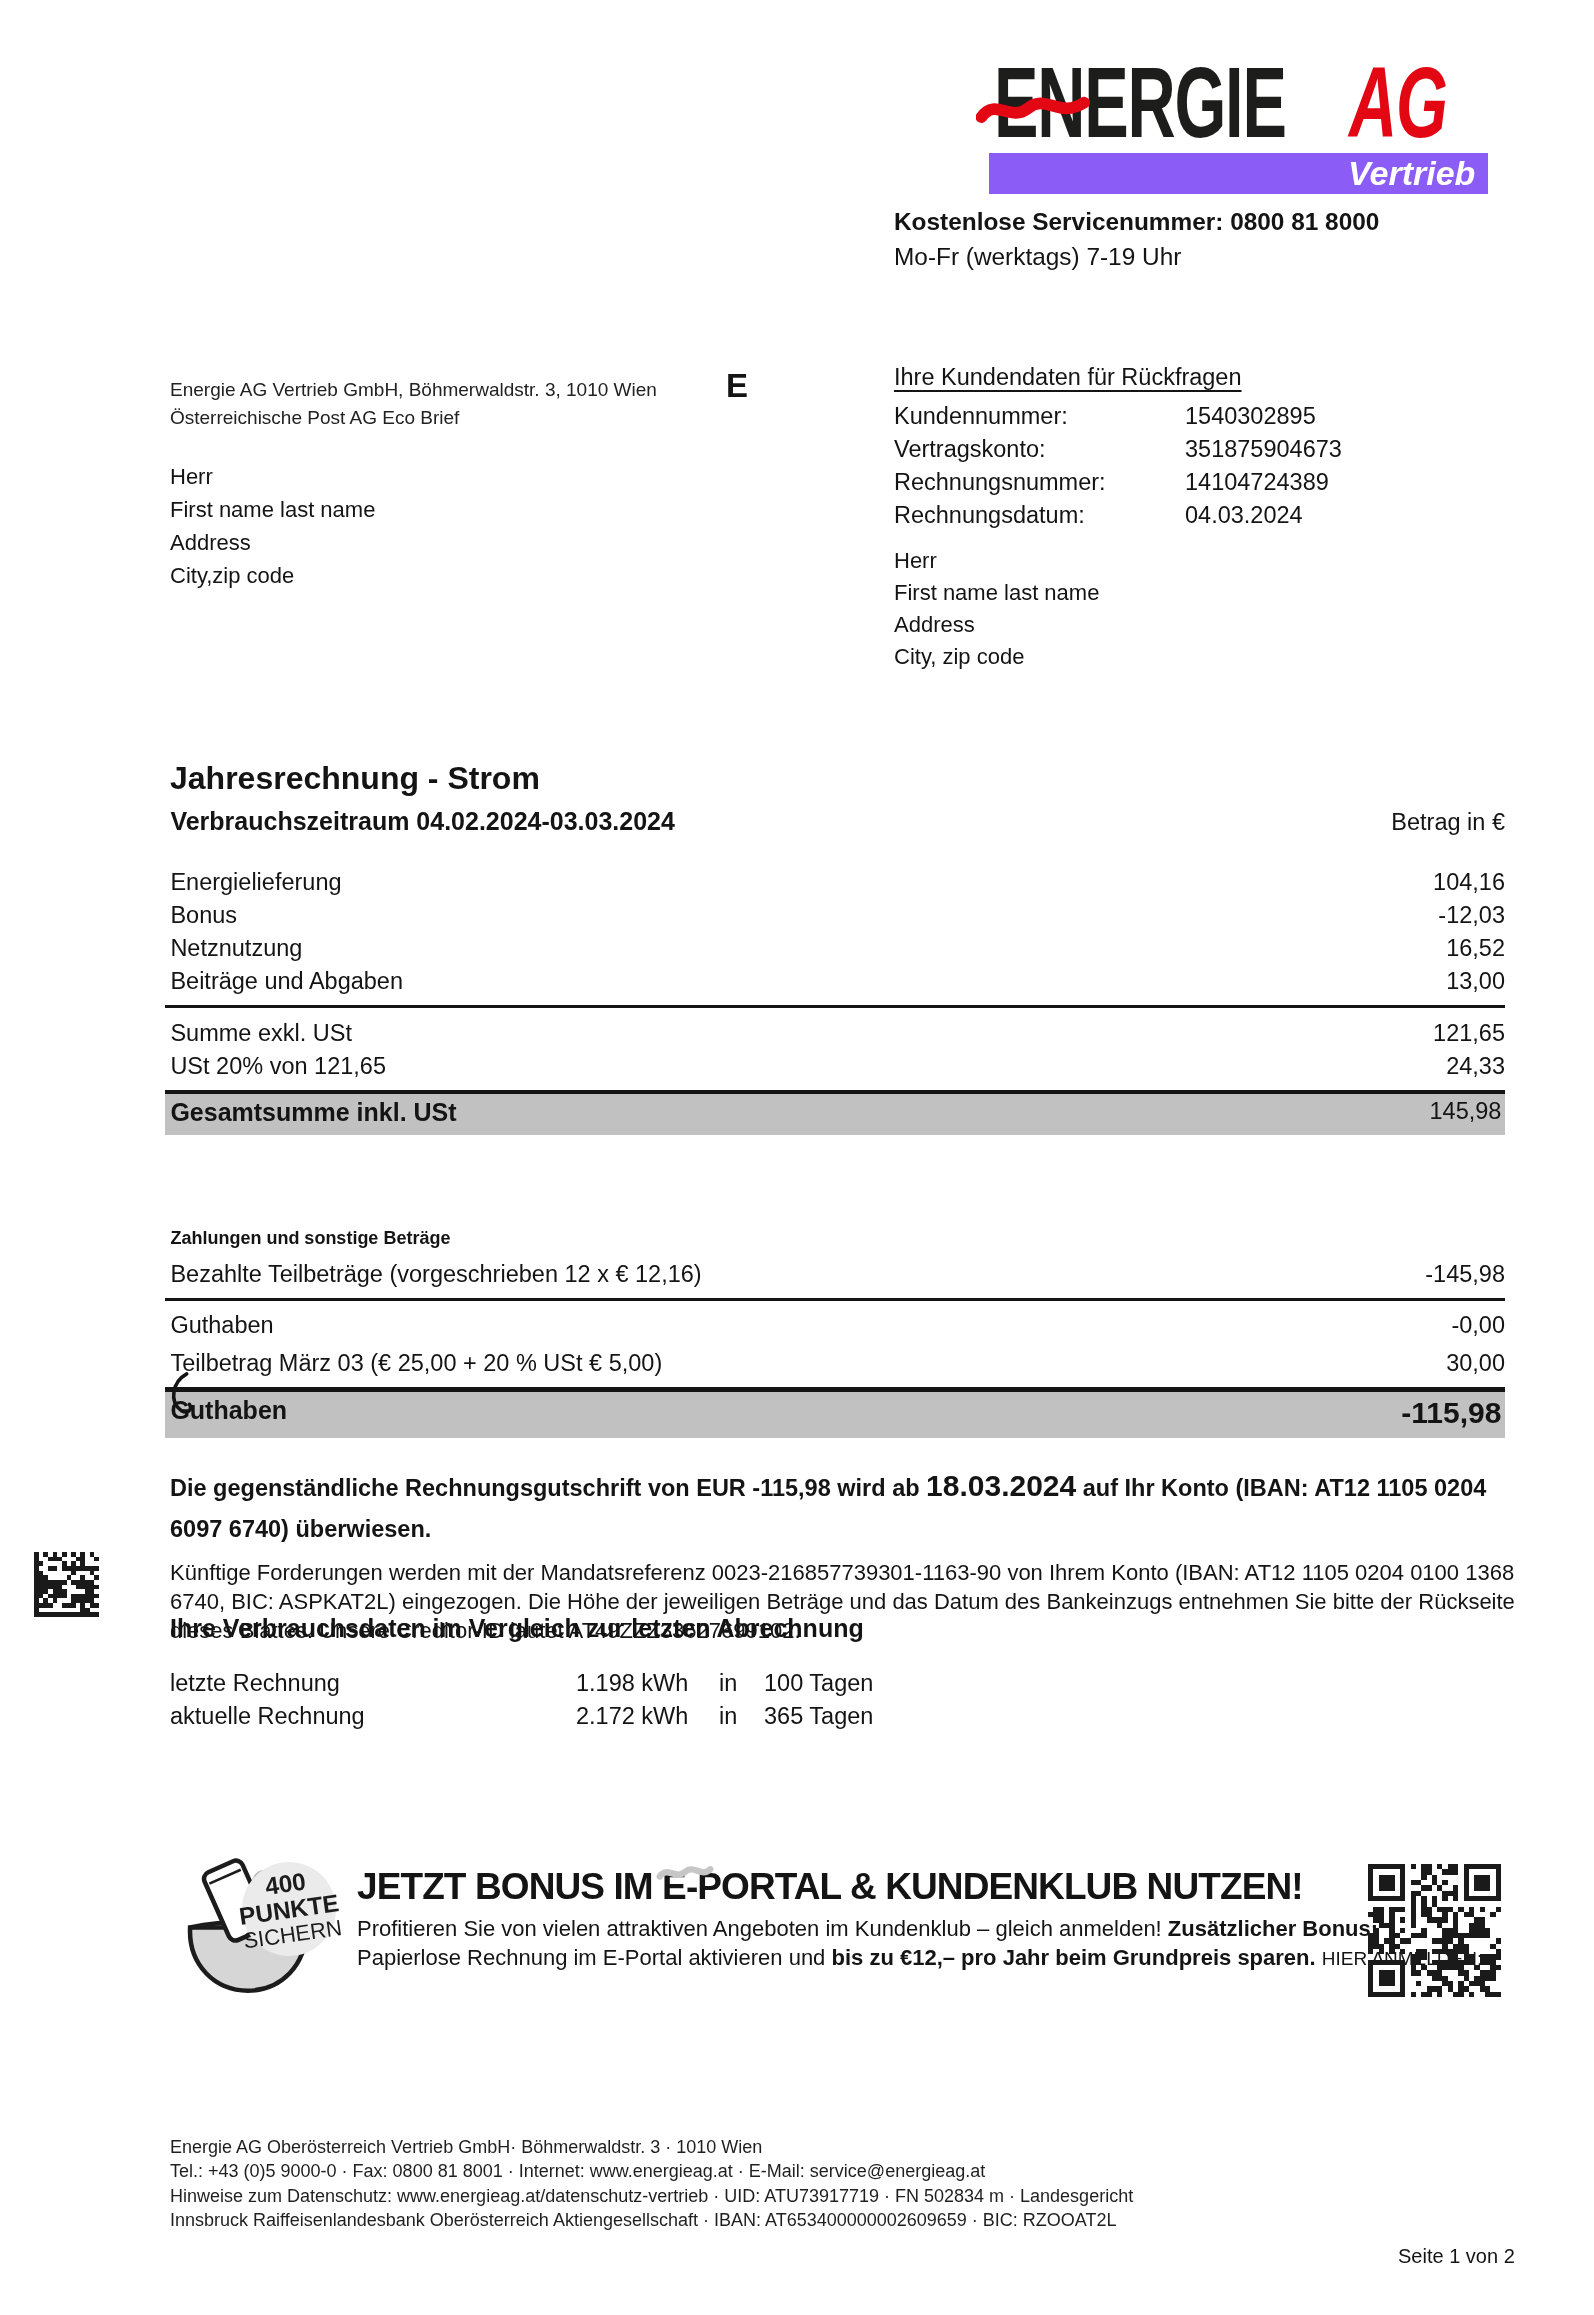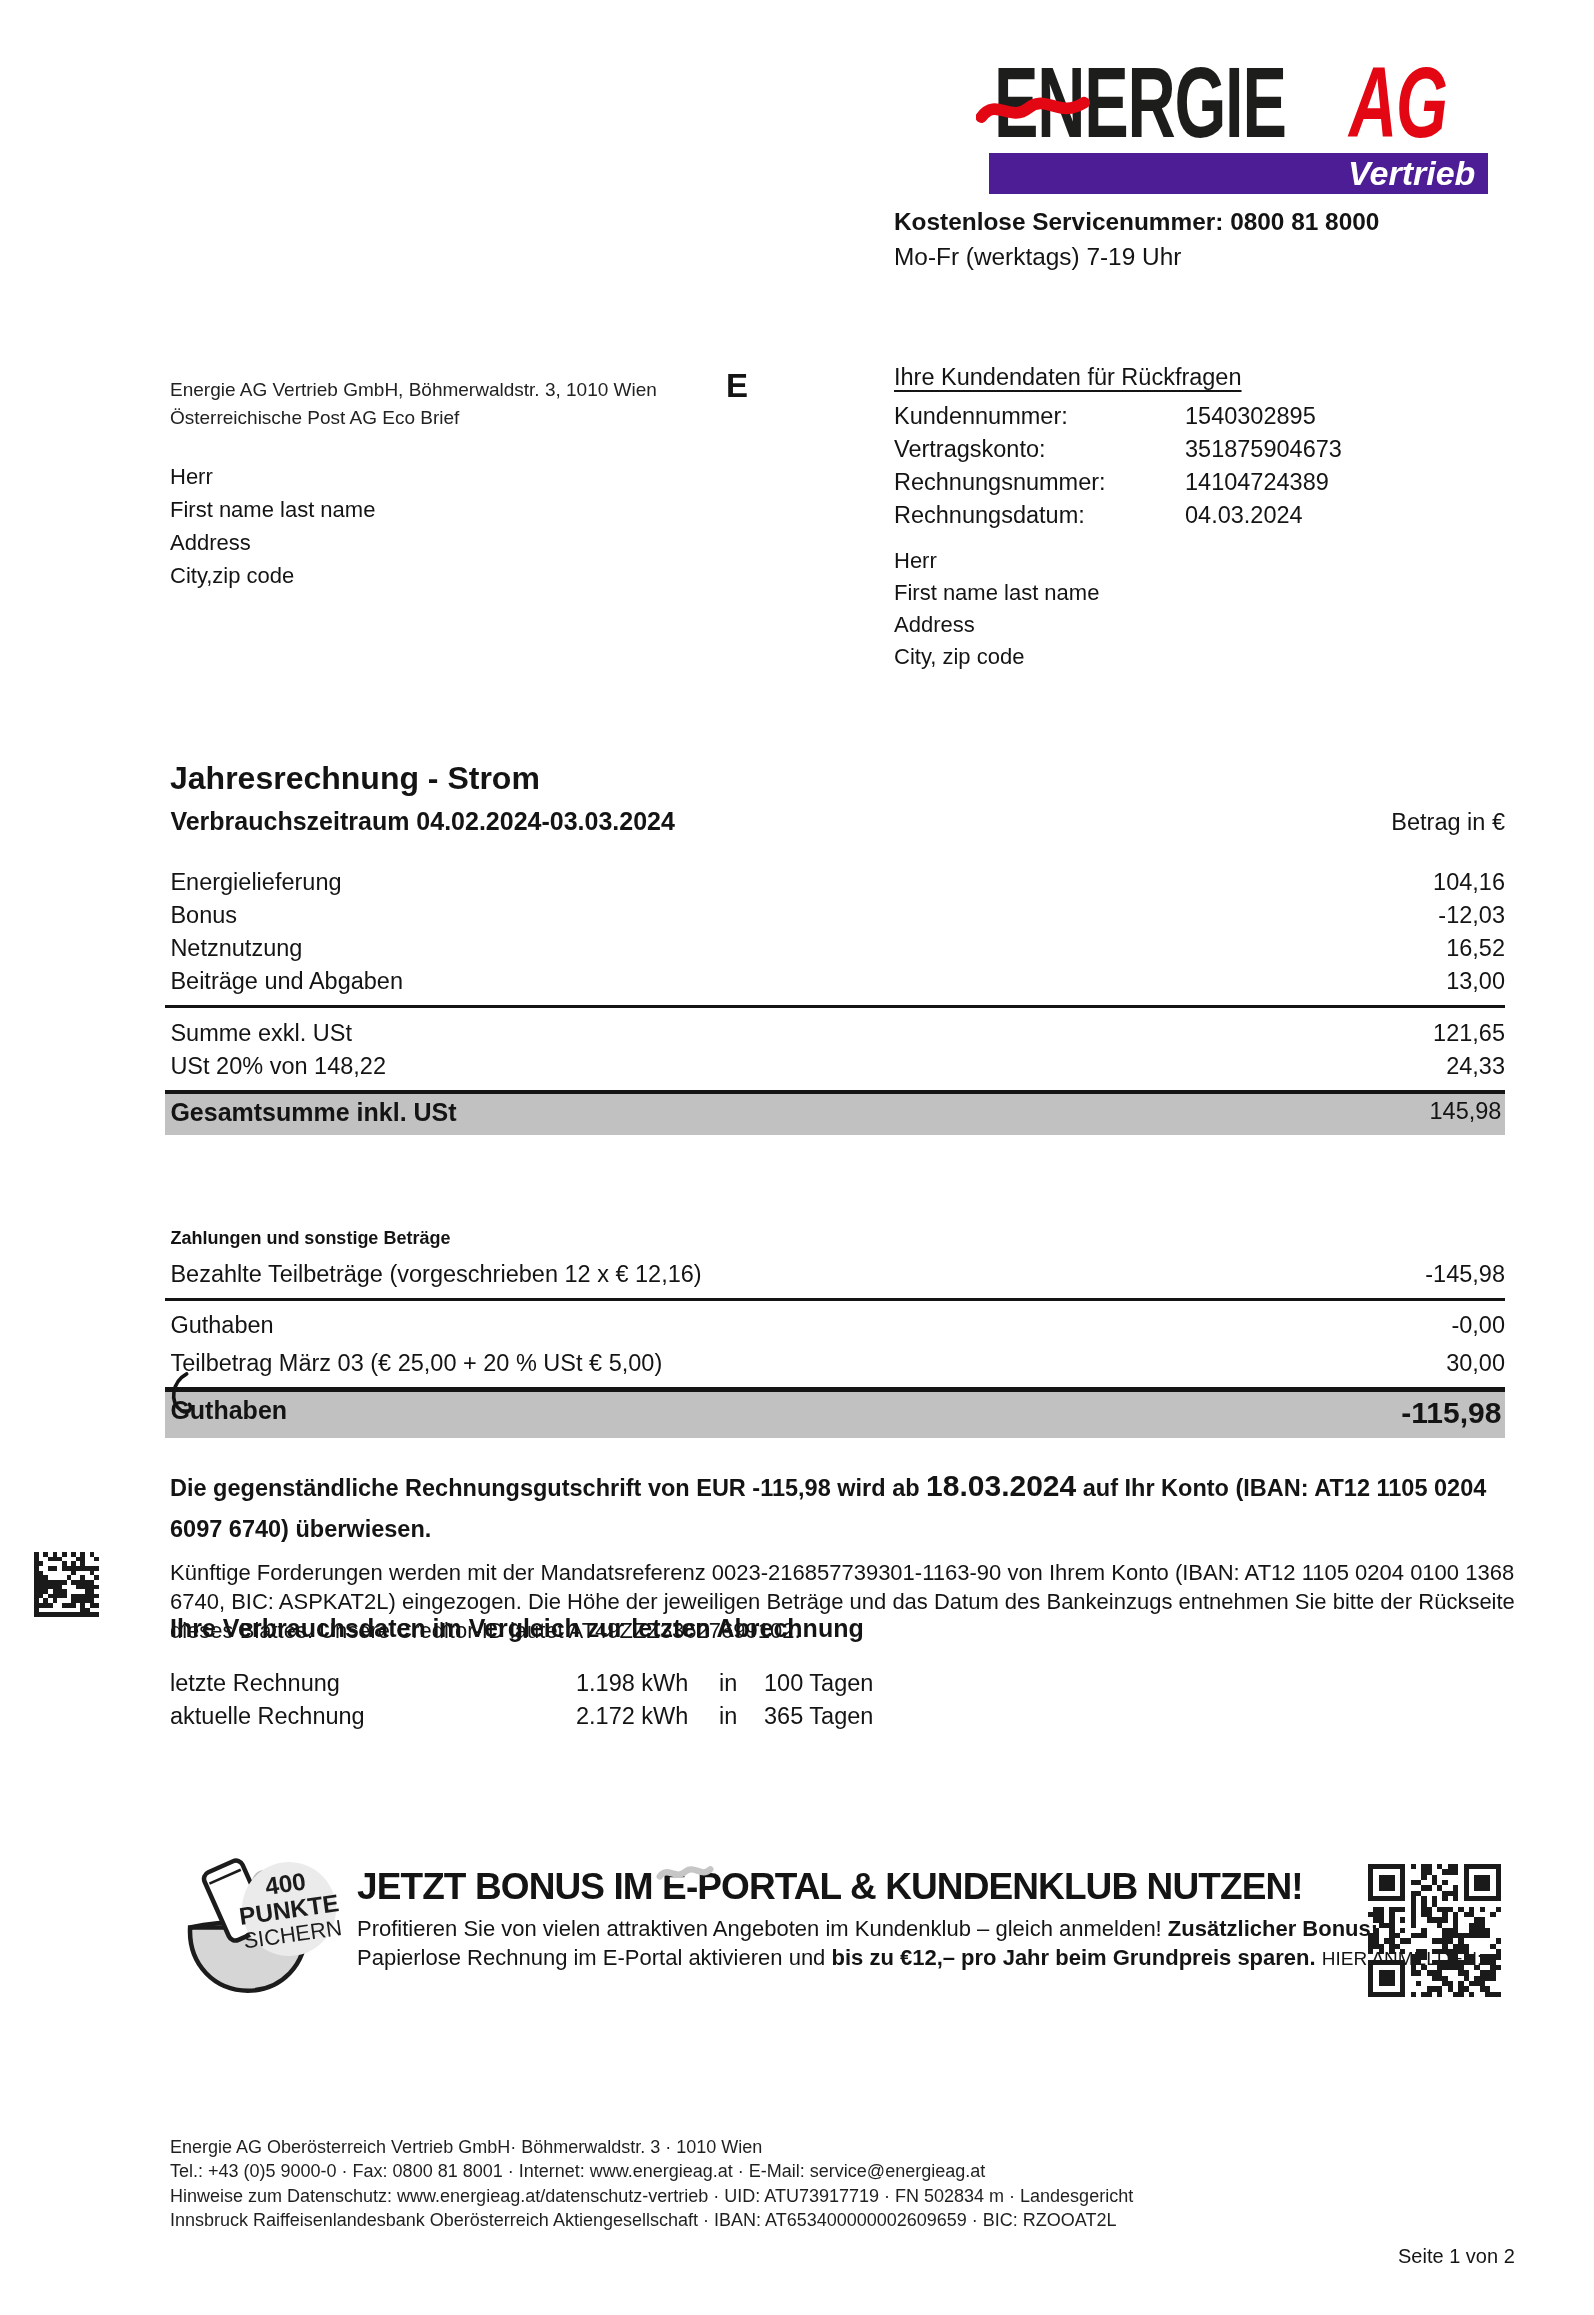--- a/index.html
+++ b/index.html
@@ -10,21 +10,21 @@
   }
   .abs{position:absolute;}
   b,.b{font-weight:bold;}
 
   
   #logo{left:989px;top:63px;width:507px;height:136px;}
   #logo .word{position:absolute;top:-11px;line-height:1;font-weight:bold;font-size:101px;
     transform:scaleX(0.66);transform-origin:left top;letter-spacing:-1.8px;white-space:nowrap;}
   #logo .word.black{left:5.4px;color:#1d1d1b;}
   #logo .word.red{left:360px;color:#e30613;font-style:italic;}
-  #logo .bar{position:absolute;left:0;top:90px;width:499px;height:41px;background:#4c1d95;
+  #logo .bar{position:absolute;left:0;top:90px;width:499px;height:41px;background:#8b5cf6;
     text-align:right;}
   #logo .bar span{display:inline-block;color:#fff;font-style:italic;font-weight:bold;
     font-size:34px;line-height:40px;padding-right:12.7px;}
   #logo svg.squiggle{position:absolute;left:-12.7px;top:27px;}
 
   
   #service{left:894px;top:204px;font-size:24.4px;line-height:35px;white-space:nowrap;}
 
   
   #sender{left:170px;top:376px;font-size:19px;line-height:28px;color:#222;}
@@ -178,21 +178,21 @@
       <span>13,00</span>
     </div>
   </div>
   <div class="hr h3"></div>
   <div class="subs">
     <div class="trow">
       <span>Summe exkl. USt</span>
       <span>121,65</span>
     </div>
     <div class="trow">
-      <span>USt 20% von 148,22</span>
+      <span>USt 20% von 121,65</span>
       <span>24,33</span>
     </div>
   </div>
   <div class="hr h4"></div>
   <div class="grayrow">
     <span class="l">Gesamtsumme inkl. USt</span>
     <span class="v">145,98</span>
   </div>
 </div>
 

